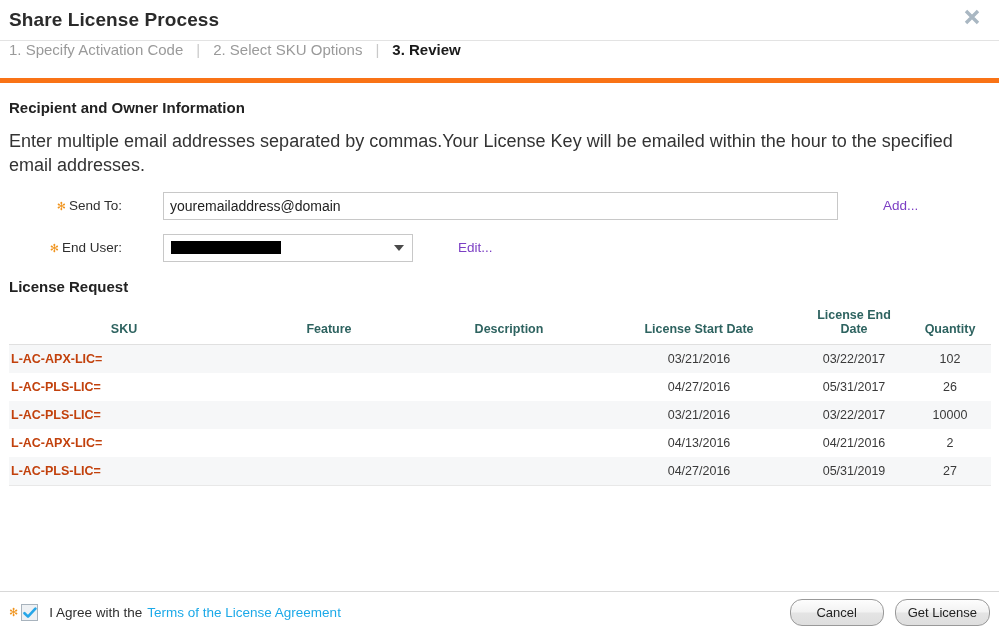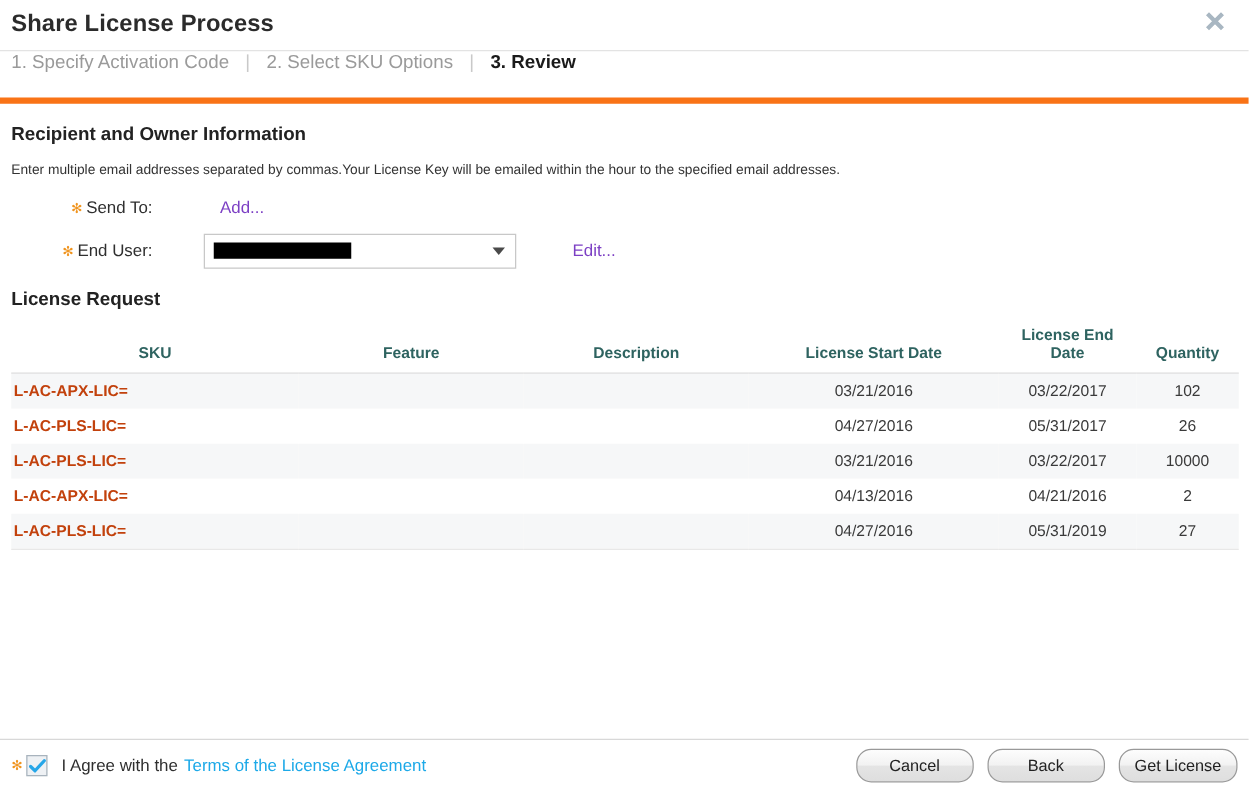--- a/index.html
+++ b/index.html
@@ -78,21 +78,21 @@
   .content {
     padding: 0 9px;
   }
   h2.section-title {
     font-size: 15px;
     font-weight: bold;
     color: #222222;
     margin: 16px 0 0 0;
   }
   .section-desc {
-    font-size: 11px;
+    font-size: 18px;
     color: #333333;
     margin: 13px 0 0 0;
     line-height: 1.35;
   }
 
   
   .form-row {
     display: flex;
     align-items: center;
     margin-top: 14px;
@@ -283,20 +283,21 @@
 
 <div class="content">
 
   <h2 class="section-title">Recipient and Owner Information</h2>
   <p class="section-desc">Enter multiple email addresses separated by commas.Your License Key will be emailed within the hour to the specified email addresses.</p>
 
   <div class="form-row">
     <div class="row-label">
       <span class="req-star">✻</span><span>Send To:</span>
     </div>
+    <input class="text-input" type="text" value="youremailaddress@domain" style="">
     <a class="link">Add...</a>
   </div>
 
   <div class="form-row">
     <div class="row-label">
       <span class="req-star">✻</span><span>End User:</span>
     </div>
     <div class="select-wrap">
       <span class="redaction"></span>
       <span class="select-arrow"></span>
@@ -379,16 +380,15 @@
         <svg width="14" height="12" viewBox="0 0 14 12" aria-hidden="true">
           <path d="M1.5 6.2 L5 9.6 L12.4 1.6" stroke="#26a6e8" stroke-width="2.6" fill="none" stroke-linecap="round" stroke-linejoin="round"></path>
         </svg>
       </span>
     </span>
     <span class="agree-text">I Agree with the</span>
     <a class="terms-link" style="margin-left:5px;">Terms of the License Agreement</a>
   </div>
   <div class="btn-group">
     <button class="btn">Cancel</button>
-    <button class="btn">Back</button>
     <button class="btn">Get License</button>
   </div>
 </div>
 
 </body></html>

